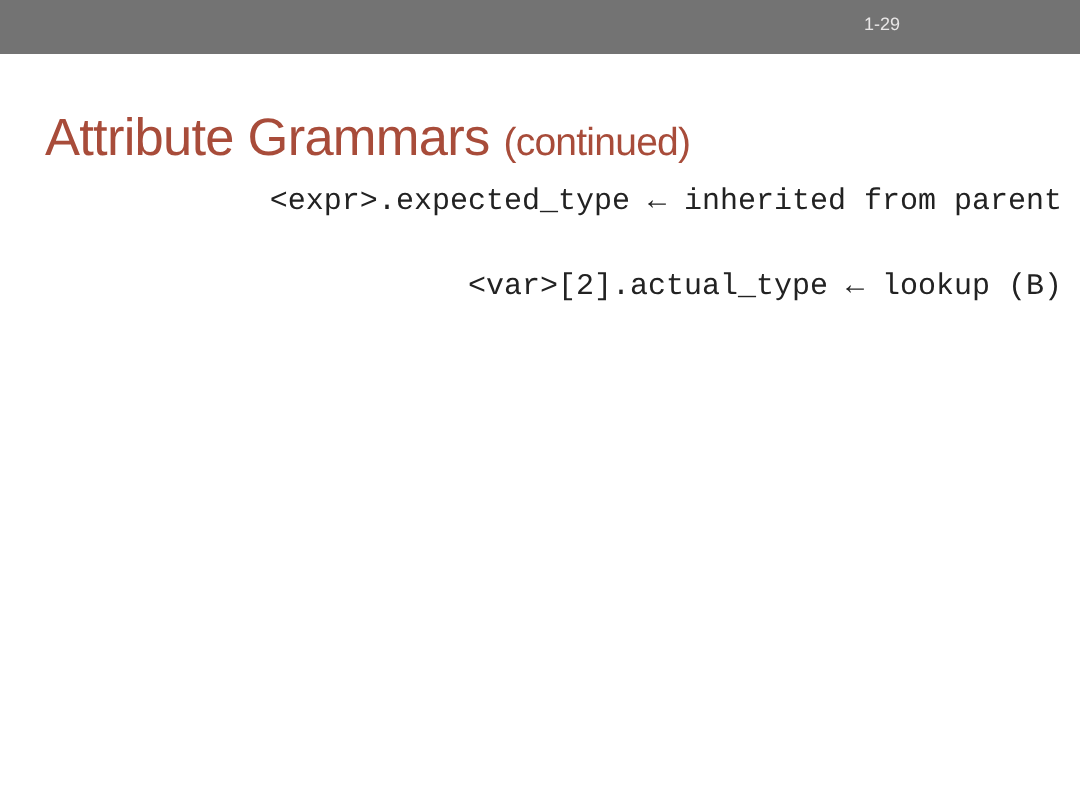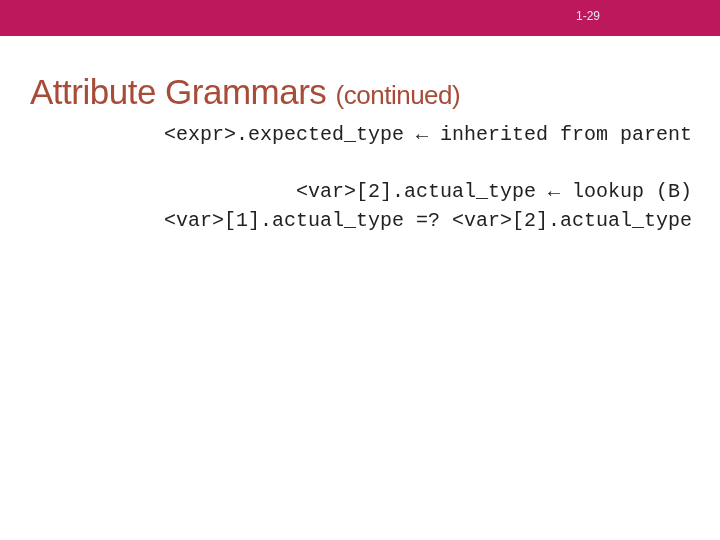--- a/index.html
+++ b/index.html
@@ -5,35 +5,35 @@
   html, body {
     margin: 0;
     padding: 0;
     width: 720px;
     height: 540px;
     background: #ffffff;
     font-family: "Segoe UI", Arial, sans-serif;
     overflow: hidden;
   }
   .header-bar {
-    background: #be185d;
+    background: #737373;
     height: 36px;
     width: 100%;
     position: relative;
   }
   .page-number {
     position: absolute;
     right: 120px;
     top: 9px;
     color: #e8e6e6;
     font-size: 12px;
     font-family: Arial, sans-serif;
   }
   .content {
-    padding: 20px 28px 0 30px;
+    padding: 20px 12px 0 30px;
   }
   .title {
     color: #a84c3a;
     font-size: 35px;
     font-weight: 400;
     letter-spacing: -0.5px;
     margin: 16px 0 4px 0;
   }
   .title .cont {
     font-size: 26px;
@@ -63,16 +63,15 @@
 <div class="content">
   <h1 class="title">
     <span>Attribute Grammars</span>
     <span class="cont">(continued)</span>
   </h1>
 
   <div class="codeblock">
     <p>&lt;expr&gt;.expected_type ← inherited from parent</p>
     <div class="gap"></div>
     <p>&lt;var&gt;[2].actual_type ← lookup (B)</p>
-    <p>&lt;var&gt;[1].actual_type =? &lt;var&gt;[2].actual_type</p>
     <div class="gap"></div>
   </div>
 </div>
 
 </body></html>

